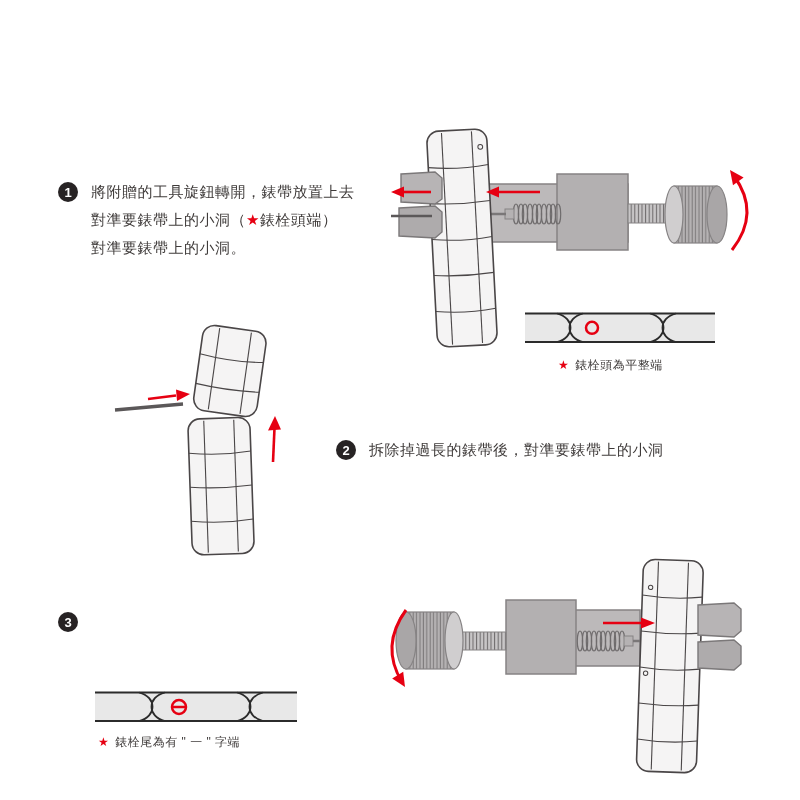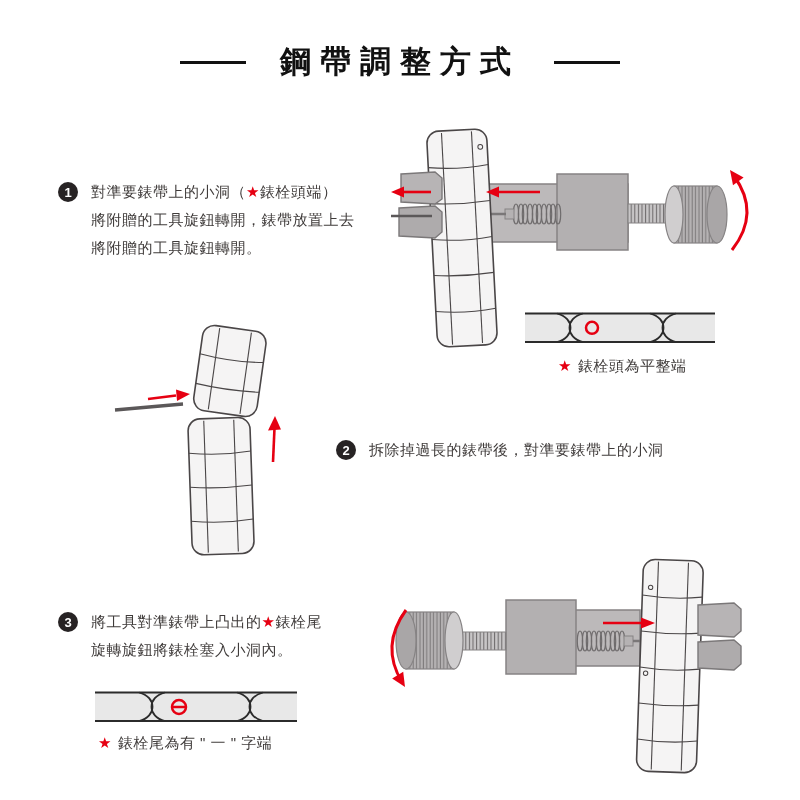--- a/index.html
+++ b/index.html
@@ -20,68 +20,59 @@
   .page-title{margin:0;font-family:"Liberation Serif","DejaVu Serif",serif;
     font-size:31px;font-weight:600;letter-spacing:9px;color:var(--rule);white-space:nowrap;}
   
   .step{position:absolute;display:flex;gap:13px;}
   .badge{flex:0 0 20px;width:20px;height:20px;border-radius:50%;background:var(--badge);
     color:#fff;font-size:13px;font-weight:bold;display:flex;align-items:center;
     justify-content:center;margin-top:4px;}
   .step-lines{font-size:15px;line-height:28px;letter-spacing:0.5px;white-space:nowrap;}
   .star{color:var(--accent);}
   
-  .caption{position:absolute;font-size:15px;letter-spacing:0.5px;white-space:nowrap;}
+  .caption{position:absolute;font-size:12px;letter-spacing:0.5px;white-space:nowrap;}
   .caption .star{margin-right:6px;}
   
   .ill{position:absolute;}
   #ill-tool-1{left:385px;top:108px;}
   #strip-1{left:525px;top:311px;}
   #caption-1{left:558px;top:357px;}
   #ill-band-2{left:90px;top:320px;}
   #ill-tool-3{left:378px;top:552px;}
   #strip-2{left:95px;top:690px;}
   #caption-2{left:98px;top:734px;}
   #step-1{left:58px;top:178px;}
   #step-2{left:336px;top:436px;}
   #step-3{left:58px;top:608px;}
 </style>
 </head>
 <body>
 
 <div class="page">
 
-  <div class="title-row">
-    <div class="title-rule"></div>
-    <h1 class="page-title">鋼帶調整方式</h1>
-    <div class="title-rule"></div>
-  </div>
 
   <div class="step" id="step-1">
     <div class="badge">1</div>
     <div class="step-lines">
+      <div><span>將附贈的工具旋鈕轉開，錶帶放置上去</span><span class="star"></span><span></span></div>
       <div><span>對準要錶帶上的小洞（</span><span class="star">★</span><span>錶栓頭端）</span></div>
-      <div><span>將附贈的工具旋鈕轉開，錶帶放置上去</span><span class="star"></span><span></span></div>
-      <div><span>將附贈的工具旋鈕轉開。</span><span class="star"></span><span></span></div>
+      <div><span>對準要錶帶上的小洞。</span><span class="star"></span><span></span></div>
     </div>
   </div>
 
   <div class="step" id="step-2">
     <div class="badge">2</div>
     <div class="step-lines">
       <div><span>拆除掉過長的錶帶後，對準要錶帶上的小洞</span><span class="star"></span><span></span></div>
     </div>
   </div>
 
   <div class="step" id="step-3">
     <div class="badge">3</div>
-    <div class="step-lines">
-      <div><span>將工具對準錶帶上凸出的</span><span class="star">★</span><span>錶栓尾</span></div>
-      <div><span>旋轉旋鈕將錶栓塞入小洞內。</span><span class="star"></span><span></span></div>
-    </div>
   </div>
 
   <svg class="ill" id="ill-tool-1" width="412" height="246" viewBox="0 0 412 246">
     <defs>
       <pattern id="knu1" patternUnits="userSpaceOnUse" width="3.4" height="60">
         <rect width="3.4" height="60" fill="#b5b2b3"></rect>
         <line x1="1.2" y1="0" x2="1.2" y2="60" stroke="#7e7b7c" stroke-width="1.1"></line>
       </pattern>
       <pattern id="thr1" patternUnits="userSpaceOnUse" width="3.6" height="22">
         <rect width="3.6" height="22" fill="#c9c7c8"></rect>

